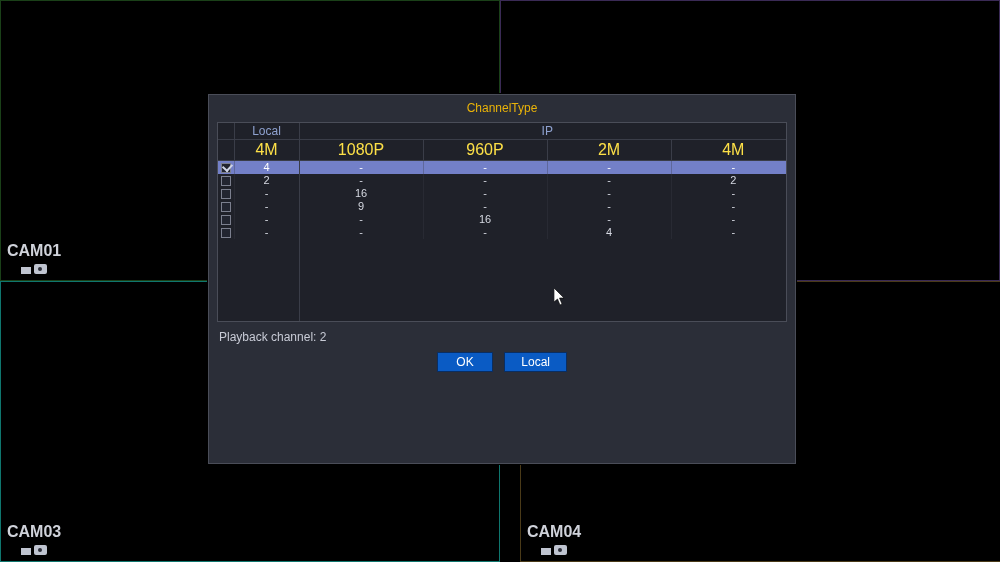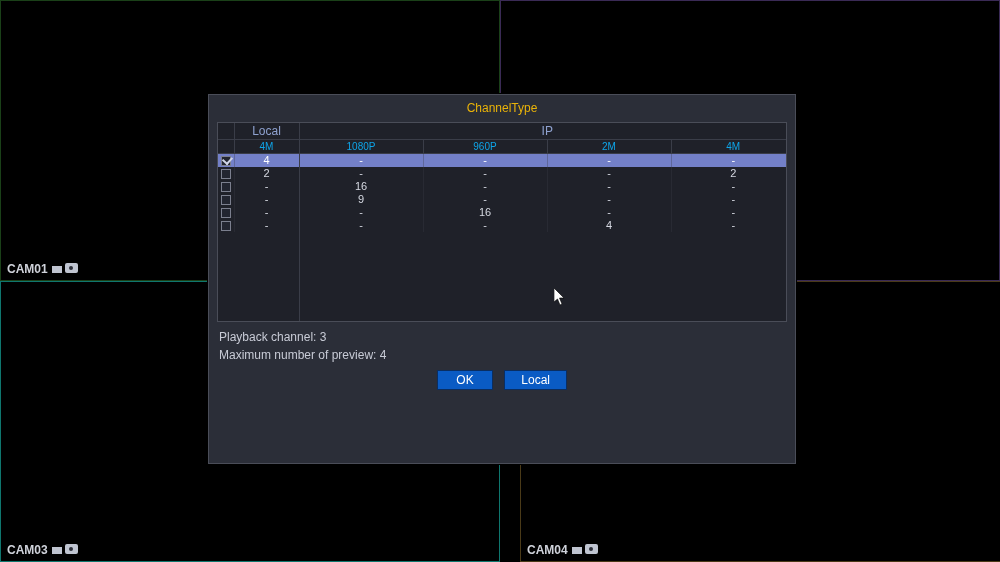--- a/index.html
+++ b/index.html
@@ -3,21 +3,21 @@
 <meta charset="utf-8">
 <style>
   * { box-sizing: border-box; margin: 0; padding: 0; }
   html, body { width: 1000px; height: 562px; overflow: hidden; background: #000; font-family: Arial, Helvetica, sans-serif; font-size: 12px; color: #d0d0d8; }
   .grid { position: relative; width: 1000px; height: 562px; }
   .quad { position: absolute; width: 500px; height: 281px; background: #000; }
   .q1 { left:0; top:0; border: 1px solid #1a4018; }
   .q2 { left:500px; top:0; border: 1px solid #3a2a55; }
   .q3 { left:0; top:281px; border: 1px solid #0f766e; }
   .q4 { left:500px; top:281px; border: 1px solid #4a3a18; margin-left: 20px; }
-  .camlabel { position: absolute; bottom: 4px; left: 6px; color: #cfd2da; font-size: 12px; font-weight: bold; display: flex; align-items: center; gap: 4px; }
+  .camlabel { position: absolute; bottom: 4px; left: 6px; color: #cfd2da; font-size: 16px; font-weight: bold; display: flex; align-items: center; gap: 4px; flex-direction: column; }
   .camlabel svg { width: 26px; height: 12px; }
 
   .dialog {
     position: absolute;
     left: 208px; top: 94px;
     width: 588px; height: 370px;
     background: #2b2e38;
     border: 1px solid #4a4d58;
     box-shadow: 0 0 0 1px #000;
     display: flex; flex-direction: column;
@@ -30,21 +30,21 @@
     background: #1f2129;
     position: relative;
     overflow: hidden;
   }
   table { border-collapse: collapse; width: 100%; table-layout: fixed; }
   col.cb  { width: 16px; }
   col.c1  { width: 65px; }
   col.cip { width: 124px; }
 
   thead .grouprow th { color: #8fa2d0; font-weight: normal; font-size: 12px; padding: 1px 0; border-bottom: 1px solid #3a3d48; border-right: 1px solid #3a3d48; }
-  thead .colrow th  { color: #0ea5e9; font-weight: normal; font-size: 10px; padding: 1px 11px; border-bottom: 1px solid #3a3d48; border-right: 1px solid #3a3d48; }
+  thead .colrow th  { color: #fde047; font-weight: normal; font-size: 16px; padding: 1px 11px; border-bottom: 1px solid #3a3d48; border-right: 1px solid #3a3d48; }
   thead th:last-child { border-right: none; margin-left: 24px; }
 
   tbody td { text-align: center; padding: 0; height: 13px; font-size: 11px; color: #d6d9e2; border-right: 1px solid rgba(58,61,72,0.35); }
   tbody td:last-child { border-right: none; }
   tbody tr.selected td { background: #7380c8; color: #fff; }
   tbody td.cbcell { padding: 0 2px; }
   .chk {
     width: 10px; height: 10px; display:inline-block; border: 1px solid #7b7f8e; background: #222530; position: relative; vertical-align: middle;
   }
   .chk.checked::after {
@@ -178,22 +178,21 @@
               <td>-</td>
               <td>-</td>
               <td>4</td>
               <td>-</td>
             </tr>
           </tbody>
       </table>
     </div>
 
     <div class="footer-text">
-      <div>Playback channel: 3</div>
-      <div>Maximum number of preview: 4</div>
+      <div>Playback channel: 2</div>
     </div>
 
     <div class="btnrow">
       <button class="btn">OK</button>
       <button class="btn">Local</button>
     </div>
   </div>
 
   <svg class="cursor" width="12" height="18" viewBox="0 0 12 18">
     <path d="M0 0 L0 14 L3.5 11 L6 17 L8 16 L5.5 10 L10 10 Z" fill="#fff" stroke="#000" stroke-width="0.6"></path>

